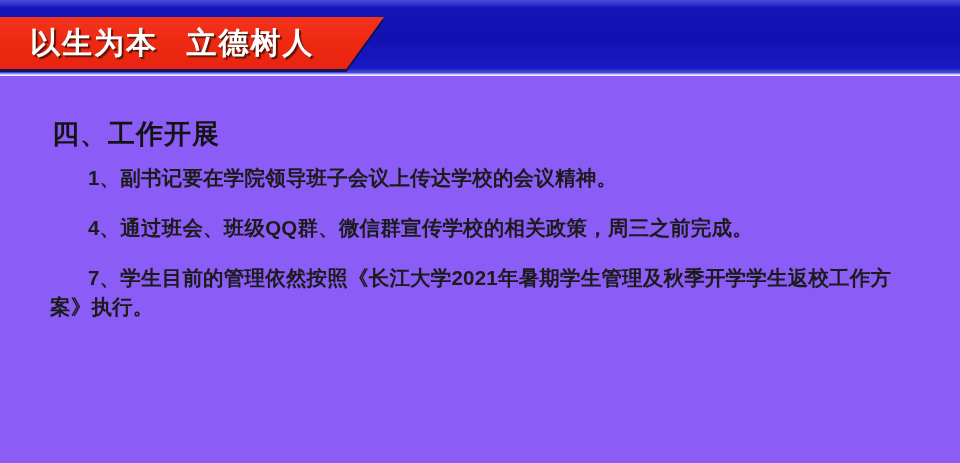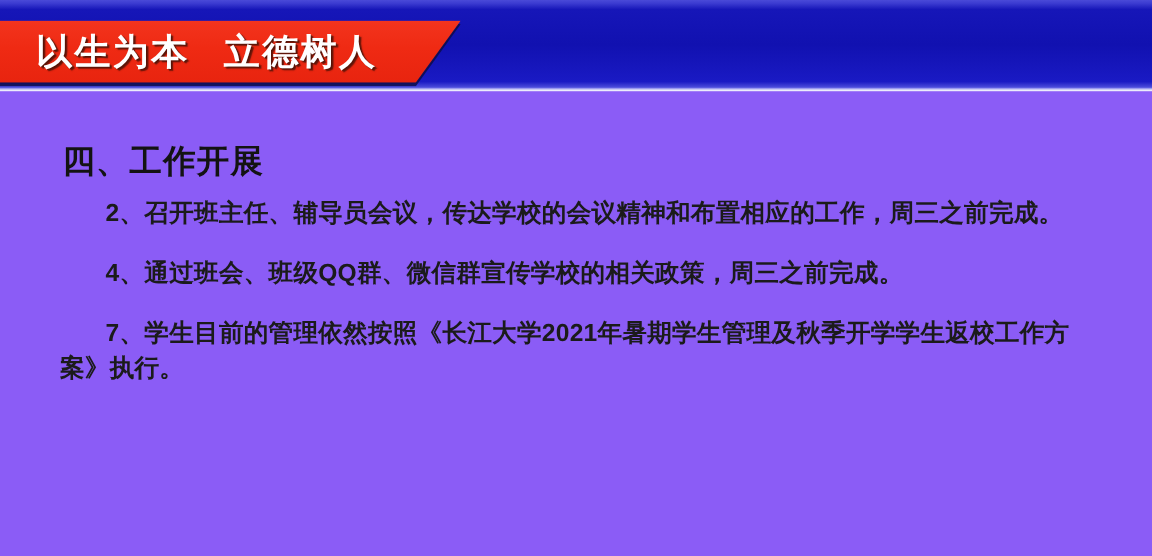--- a/index.html
+++ b/index.html
@@ -125,18 +125,18 @@
   <div class="header-underline"></div>
 
   <div class="red-banner-shadow"></div>
   <div class="red-banner">
     <span class="banner-text">以生为本   立德树人</span>
   </div>
 
   <div class="slide-title">四、工作开展</div>
 
   <div class="body-block">
-    <p class="body-line">2、召开班主任、辅导员会议，传达学校的会议精神和布置相应的工作，周三之前完成。</p>
+    <p class="body-line">1、副书记要在学院领导班子会议上传达学校的会议精神。</p>
     <p class="body-line">4、通过班会、班级QQ群、微信群宣传学校的相关政策，周三之前完成。</p>
     <p class="body-line last">7、学生目前的管理依然按照《长江大学2021年暑期学生管理及秋季开学学生返校工作方案》执行。</p>
   </div>
 
 </div>
 
 </body></html>

